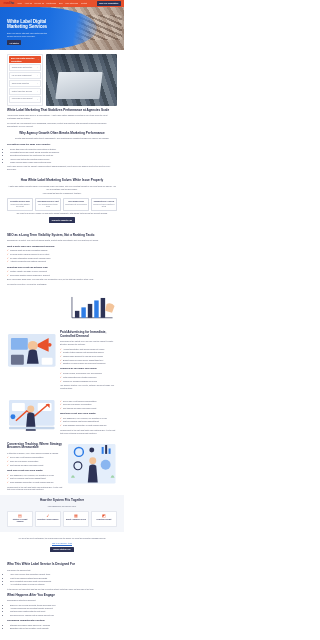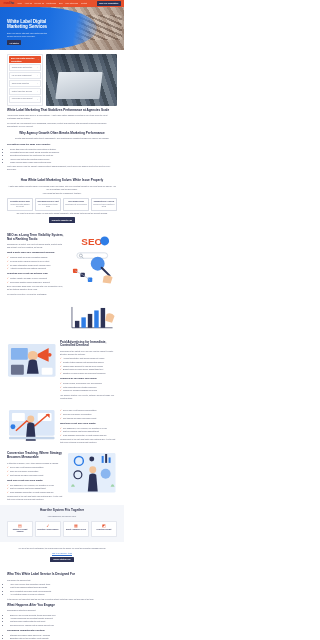--- a/index.html
+++ b/index.html
@@ -289,36 +289,20 @@
         <li>On page optimization across priority landing pages</li>
         <li>Authority building through editorial placement</li>
       </ul>
       <div class="sub-h">Reporting your client can actually read:</div>
       <ul class="check">
         <li>Monthly visibility and share of voice movement</li>
         <li>Conversion assisted organic sessions by segment</li>
       </ul>
       <div class="p">Every deliverable ships under your logo with your commentary layer, so the strategic narrative stays yours.</div>
       <div class="p">We hold the execution. You hold the relationship.</div>
-    </div>
-    <div class="col-art">
-      <svg class="art" viewBox="0 0 100 105">
-        <text x="50" y="22" font-size="20" font-weight="700" fill="#e8512b" text-anchor="middle" font-family="Liberation Sans, sans-serif">SEO</text>
-        <circle cx="76" cy="14" r="9" fill="#2f7de6"></circle>
-        <rect x="20" y="38" width="62" height="11" rx="5.5" fill="#fff" stroke="#c9d2de" stroke-width="1.4"></rect>
-        <circle cx="28" cy="43.5" r="3" fill="none" stroke="#8b96a6" stroke-width="1.2"></circle>
-        <line x1="30" y1="46" x2="33" y2="49" stroke="#8b96a6" stroke-width="1.2"></line>
-        <circle cx="62" cy="60" r="14" fill="#2f7de6" opacity=".85"></circle>
-        <path d="M70 68 L86 84" stroke="#2d3356" stroke-width="4" stroke-linecap="round"></path>
-        <rect x="12" y="70" width="9" height="9" rx="1.6" fill="#e8512b"></rect>
-        <rect x="27" y="78" width="9" height="9" rx="1.6" fill="#2d3356"></rect>
-        <rect x="42" y="88" width="9" height="9" rx="1.6" fill="#2f7de6"></rect>
-        <path d="M16 74 L31 82 L46 92" stroke="#b9c3d2" stroke-width="1.2" fill="none"></path>
-        <path d="M74 86 q10 -6 18 2 l-4 12 -16 -2z" fill="#f3c49a"></path>
-      </svg>
     </div>
   </div>
 
   <div class="split">
     <div class="col-txt"></div>
     <div class="col-art">
       <svg class="art" viewBox="0 0 100 56">
         <line x1="10" y1="48" x2="92" y2="48" stroke="#2d3356" stroke-width="1.4"></line>
         <line x1="10" y1="6" x2="10" y2="48" stroke="#2d3356" stroke-width="1.4"></line>
         <rect x="16" y="34" width="9" height="14" fill="#2d3356"></rect>

